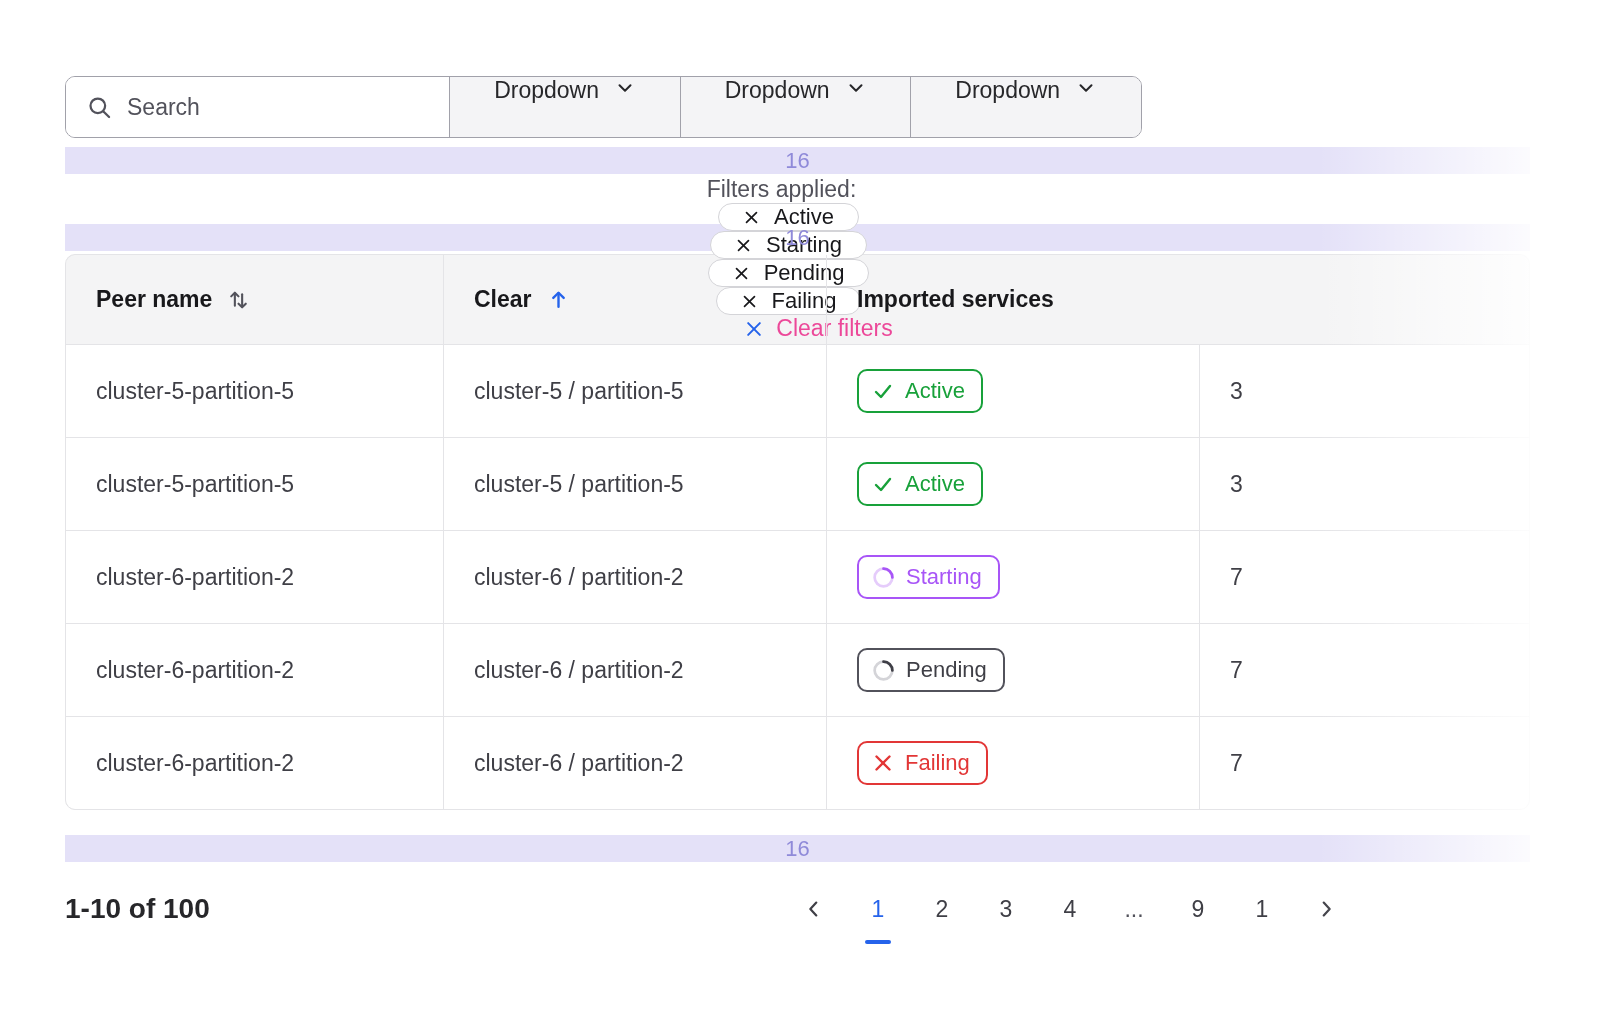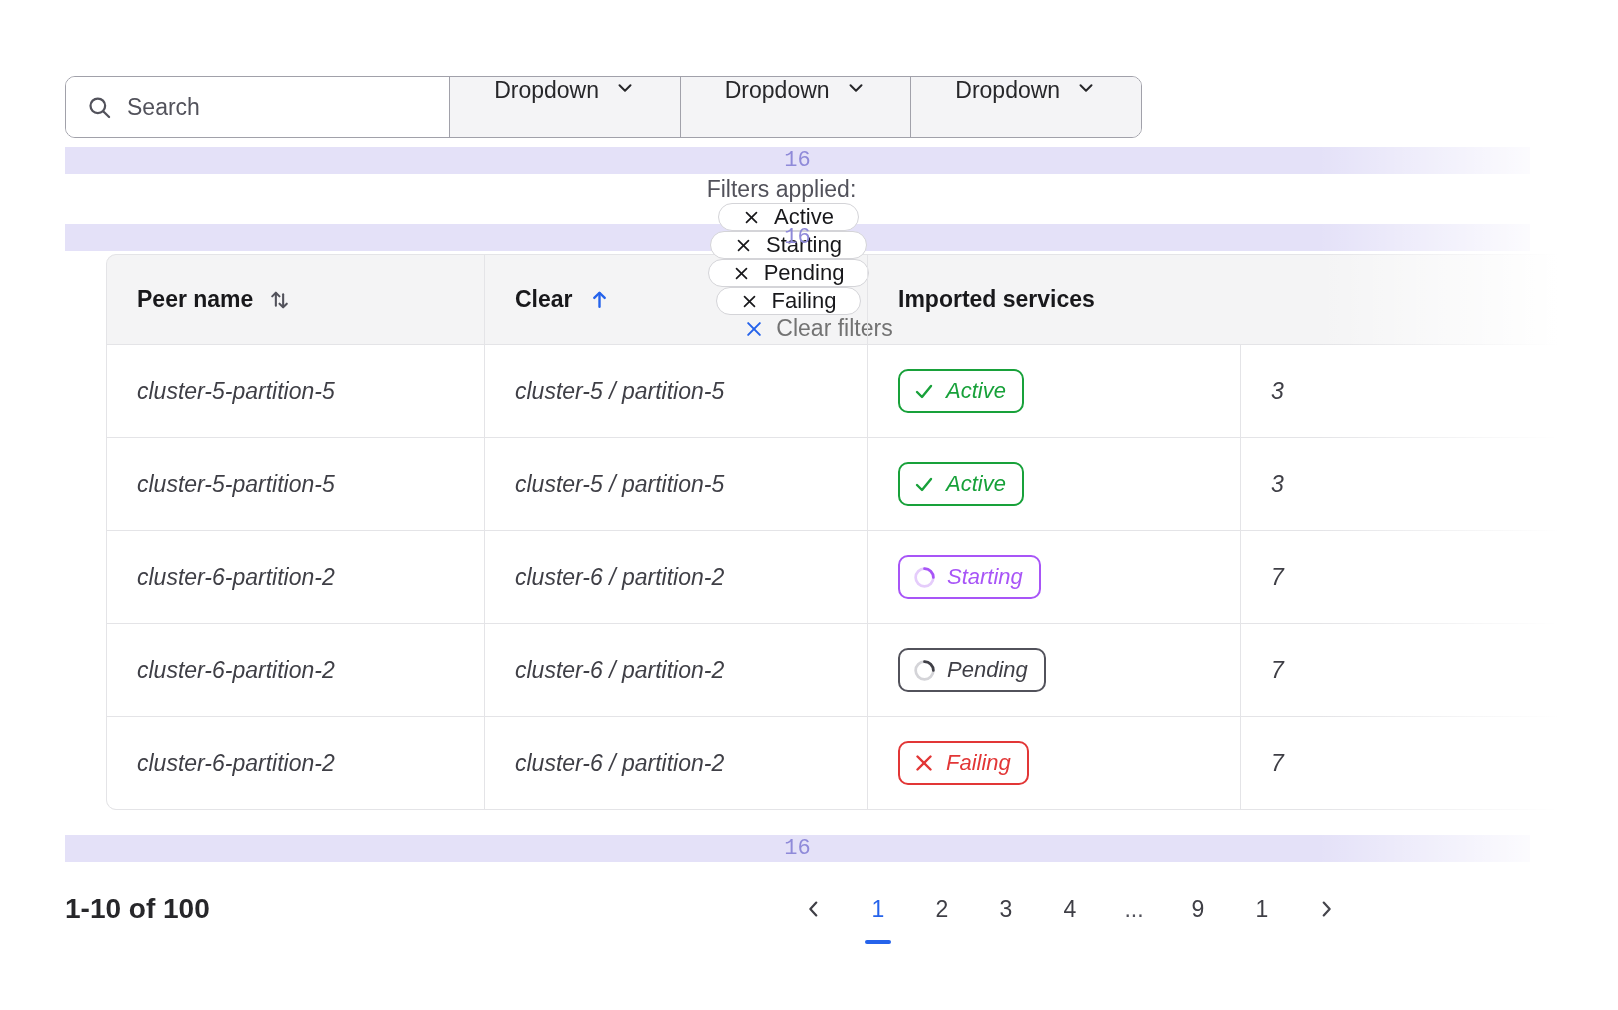--- a/index.html
+++ b/index.html
@@ -25,47 +25,47 @@
   .dd-btn {
     width: 231px; display: flex; align-items: flex-start; justify-content: center; gap: 15px;
     background: #f4f4f6; border: none; border-left: 1.5px solid #a1a1aa;
     font-size: 23px; color: #27272a; font-family: "Liberation Sans", sans-serif; cursor: pointer;
   }
 
   
   .gap-bar {
     width: 1465px; height: 27px; background: #e4e1f8;
     display: flex; align-items: center; justify-content: center;
-    font-size: 22px; color: #8f8ad9; font-family: Liberation Mono, monospace;
+    font-size: 22px; color: #8f8ad9;
   }
 
   
   .filters-row { display: flex; align-items: center; height: 50px; padding: 2px 0; flex-direction: column; }
   .filters-label { font-size: 23px; color: #52525b; margin-right: 32px; }
   .chip {
     display: inline-flex; align-items: center; gap: 14px; height: 46px; padding: 0 24px;
     border: 1.5px solid #d4d4d8; border-radius: 999px; background: #fff;
     font-size: 22px; color: #18181b; margin-right: 18px; cursor: pointer;
     font-family: "Liberation Sans", sans-serif;
   }
   .clear-filters {
     display: inline-flex; align-items: center; gap: 12px; margin-left: 42px;
-    font-size: 23px; color: #737373; background: none; border: none; cursor: pointer;
+    font-size: 23px; color: #ec4899; background: none; border: none; cursor: pointer;
     font-family: "Liberation Sans", sans-serif;
   }
 
   
   .table {
     margin-top: 3px; width: 1465px;
-    border: 1.5px solid #e4e4e7; border-radius: 10px; overflow: hidden; background: #e5e5e5; margin-left: 41px;
+    border: 1.5px solid #e4e4e7; border-radius: 10px; overflow: hidden; background: #e5e5e5;
   }
   .t-row { display: grid; grid-template-columns: 377px 383px 373px 1fr; }
   .t-head { background: #f4f4f5; height: 89px; }
   .t-head .t-cell { font-weight: bold; color: #18181b; }
-  .t-body-row { height: 93px; border-top: 1.5px solid #e4e4e7; background: #fff; font-style: italic; }
+  .t-body-row { height: 93px; border-top: 1.5px solid #e4e4e7; background: #fff; }
   .t-cell {
     display: flex; align-items: center; padding-left: 30px; font-size: 23px; color: #3f3f46;
   }
   .t-cell + .t-cell { border-left: 1.5px solid #e4e4e7; }
   .sort-icon { margin-left: 14px; display: inline-flex; }
 
   
   .badge {
     display: inline-flex; align-items: center; gap: 10px;
     padding: 7px 16px 7px 12px; border-radius: 10px; border: 2px solid;

